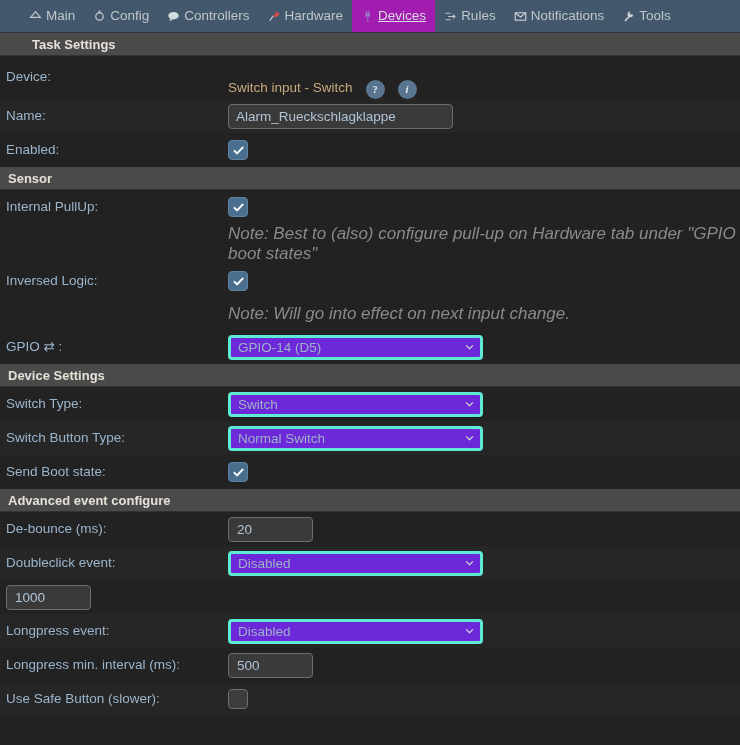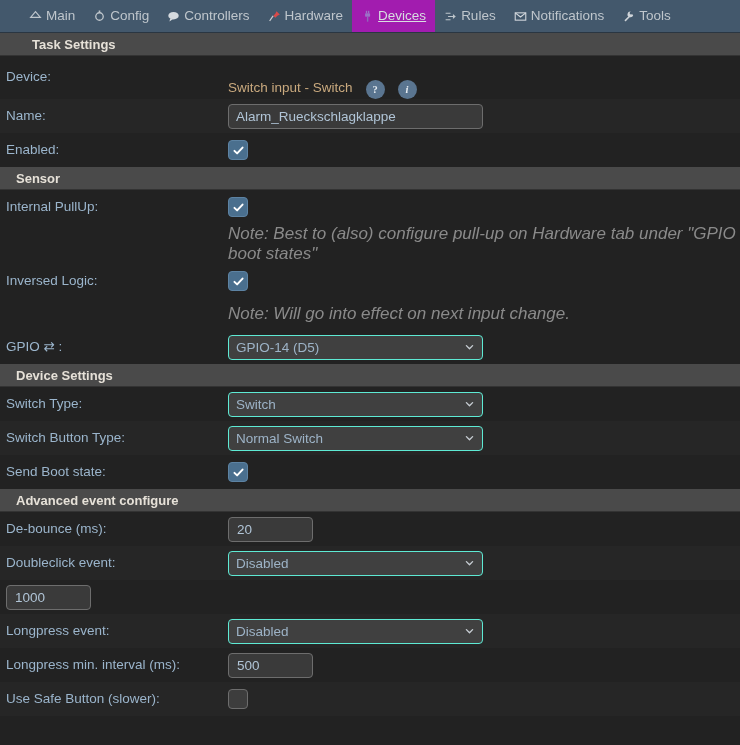--- a/index.html
+++ b/index.html
@@ -52,21 +52,21 @@
     background: #222222;
   }
 
   .section-header {
     background: #4a4a4a;
     color: #e6e1d8;
     font-size: 13px;
     font-weight: bold;
     height: 23px;
     line-height: 23px;
-    padding-left: 16px;
+    padding-left: 8px;
     border-bottom: 1px solid #333;
   }
   .section-header.indent { padding-left: 32px; }
 
   .row {
     display: flex;
     align-items: center;
     min-height: 34px;
     padding: 0 0 0 6px;
     background: #222222;
@@ -116,33 +116,33 @@
     background: #3a3a3a;
     border: 1px solid #6d6d6d;
     border-radius: 4px;
     color: #b0c4d6;
     font-size: 13.5px;
     height: 25px;
     padding: 0 7px;
     font-family: "Liberation Sans", sans-serif;
     outline: none;
   }
-  .txt.wide { width: 255px; }
+  .txt.wide { width: 225px; }
   .txt.num  { width: 85px; padding-left: 8px; }
 
   
   .sel-wrap {
     position: relative;
     display: inline-block;
   }
   .sel {
     appearance: none;
     -webkit-appearance: none;
-    background: #404040;
-    border: 1px solid #5eead4;
+    background: #6d28d9;
+    border: 3px solid #5eead4;
     border-radius: 4px;
     color: #9db3c7;
     font-size: 13.5px;
     height: 25px;
     width: 255px;
     padding: 0 24px 0 7px;
     font-family: "Liberation Sans", sans-serif;
     outline: none;
     cursor: pointer;
   }

